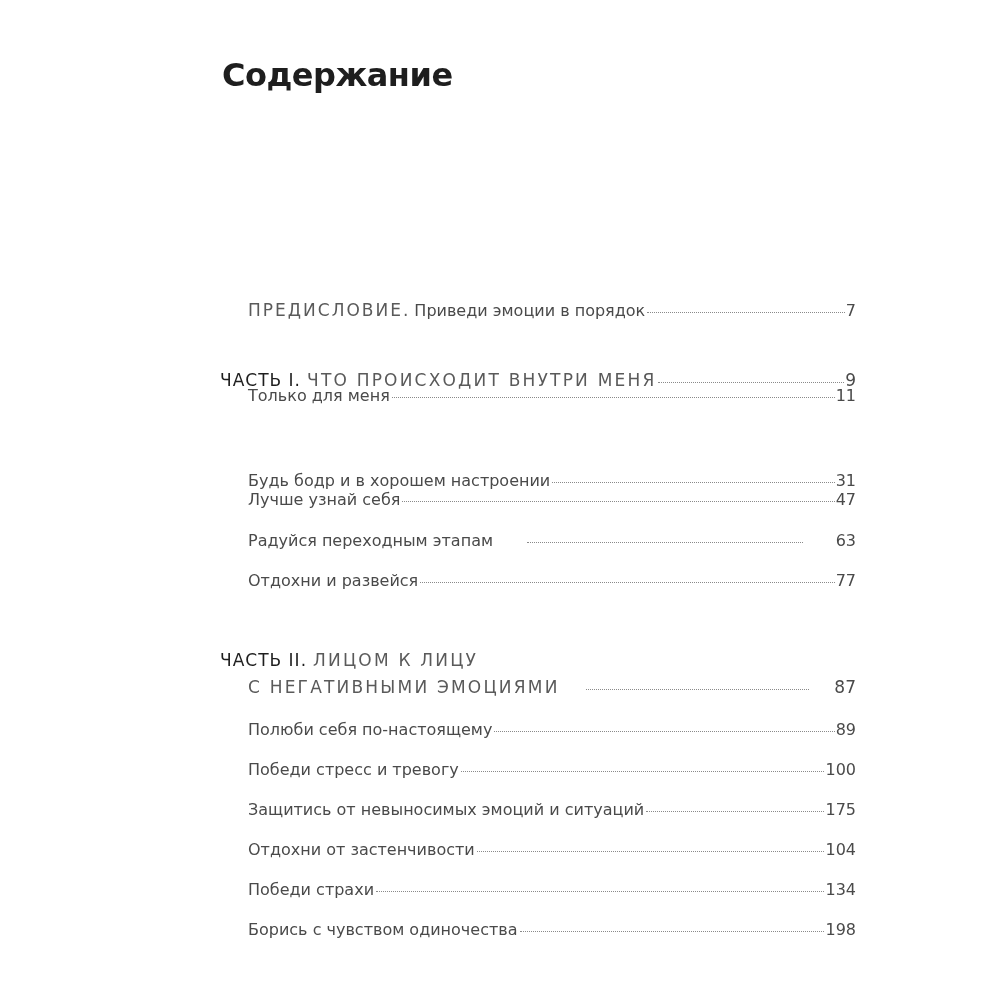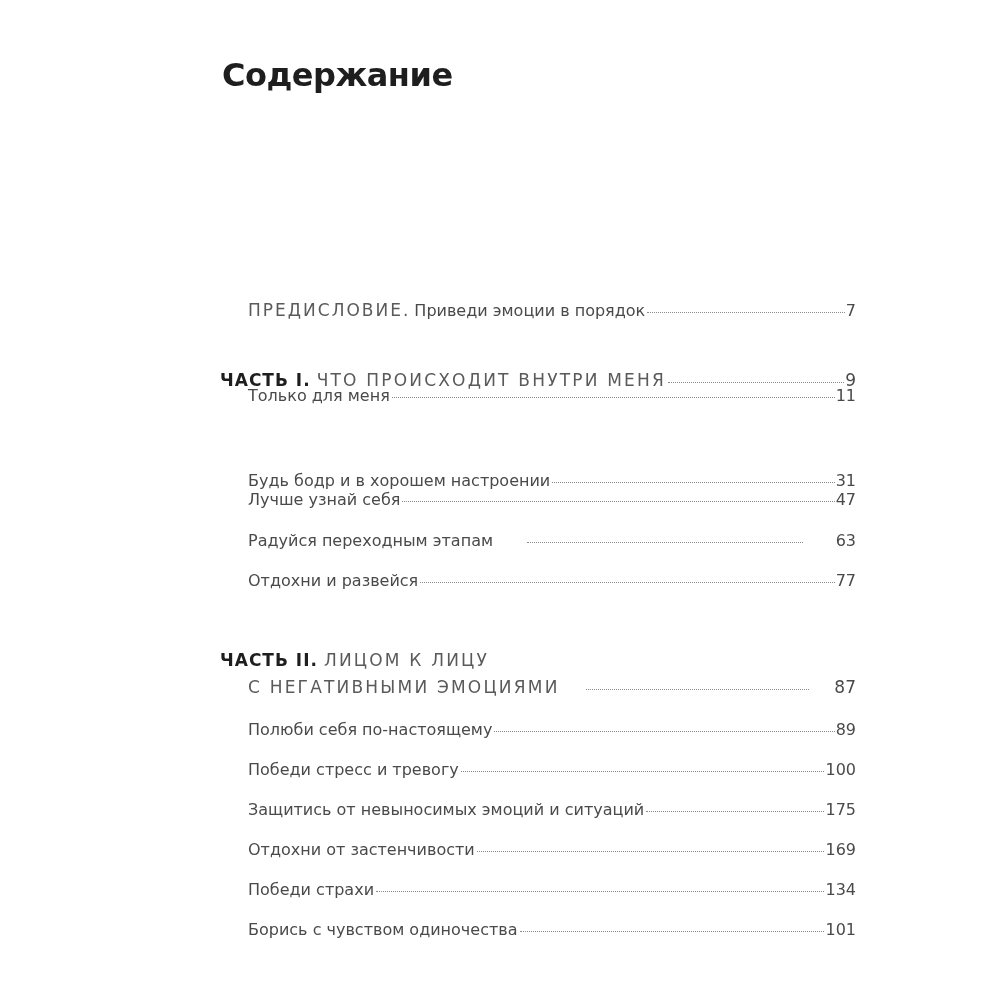--- a/index.html
+++ b/index.html
@@ -4,21 +4,21 @@
 <style>
   html, body { margin: 0; padding: 0; background: #ffffff; }
   body { width: 1000px; height: 1000px; position: relative; overflow: hidden; font-family: "DejaVu Sans", "Liberation Sans", sans-serif; color: #3a3a3a; }
   .title { position: absolute; left: 222px; top: 56px; font-size: 32px; font-weight: bold; color: #1e1e1e; letter-spacing: -0.5px; margin: 0; font-family: "DejaVu Sans", sans-serif; }
   .row { position: absolute; left: 248px; width: 608px; display: flex; align-items: baseline; font-size: 16px; color: #4a4a4a; white-space: nowrap; }
   .row.part { left: 220px; width: 636px; font-size: 17px; }
   .row.cont { left: 248px; width: 608px; }
   .leader { flex: 1; border-bottom: 1px dotted #8a8a8a; margin: 0 1px 0 2px; position: relative; top: -3px; height: 0; }
   .page { color: #4a4a4a; }
   .caps { letter-spacing: 2.2px; color: #5a5a5a; font-weight: normal; }
-  .part-label { font-weight: bold; color: #1e1e1e; letter-spacing: 1px; margin-right: 6px; }
+  .part-label { font-weight: normal; color: #1e1e1e; letter-spacing: 1px; margin-right: 6px; }
   .pre-caps { letter-spacing: 2px; color: #5a5a5a; font-size: 17px; margin-right: 4px; }
 </style>
 </head>
 <body>
 
 <h1 class="title">Содержание</h1>
 
 <div class="row" style="top:300px;">
   <span class="pre-caps">ПРЕДИСЛОВИЕ.</span>
   <span>Приведи эмоции в порядок</span>
@@ -80,24 +80,24 @@
   <span class="page">100</span>
 </div>
 <div class="row" style="top:800px;">
   <span>Защитись от невыносимых эмоций и ситуаций</span>
   <span class="leader"></span>
   <span class="page">175</span>
 </div>
 <div class="row" style="top:840px;">
   <span>Отдохни от застенчивости</span>
   <span class="leader"></span>
-  <span class="page">169</span>
+  <span class="page">104</span>
 </div>
 <div class="row" style="top:880px;">
   <span>Победи страхи</span>
   <span class="leader"></span>
   <span class="page">134</span>
 </div>
 <div class="row" style="top:920px;">
   <span>Борись с чувством одиночества</span>
   <span class="leader"></span>
-  <span class="page">101</span>
+  <span class="page">198</span>
 </div>
 
 </body></html>

